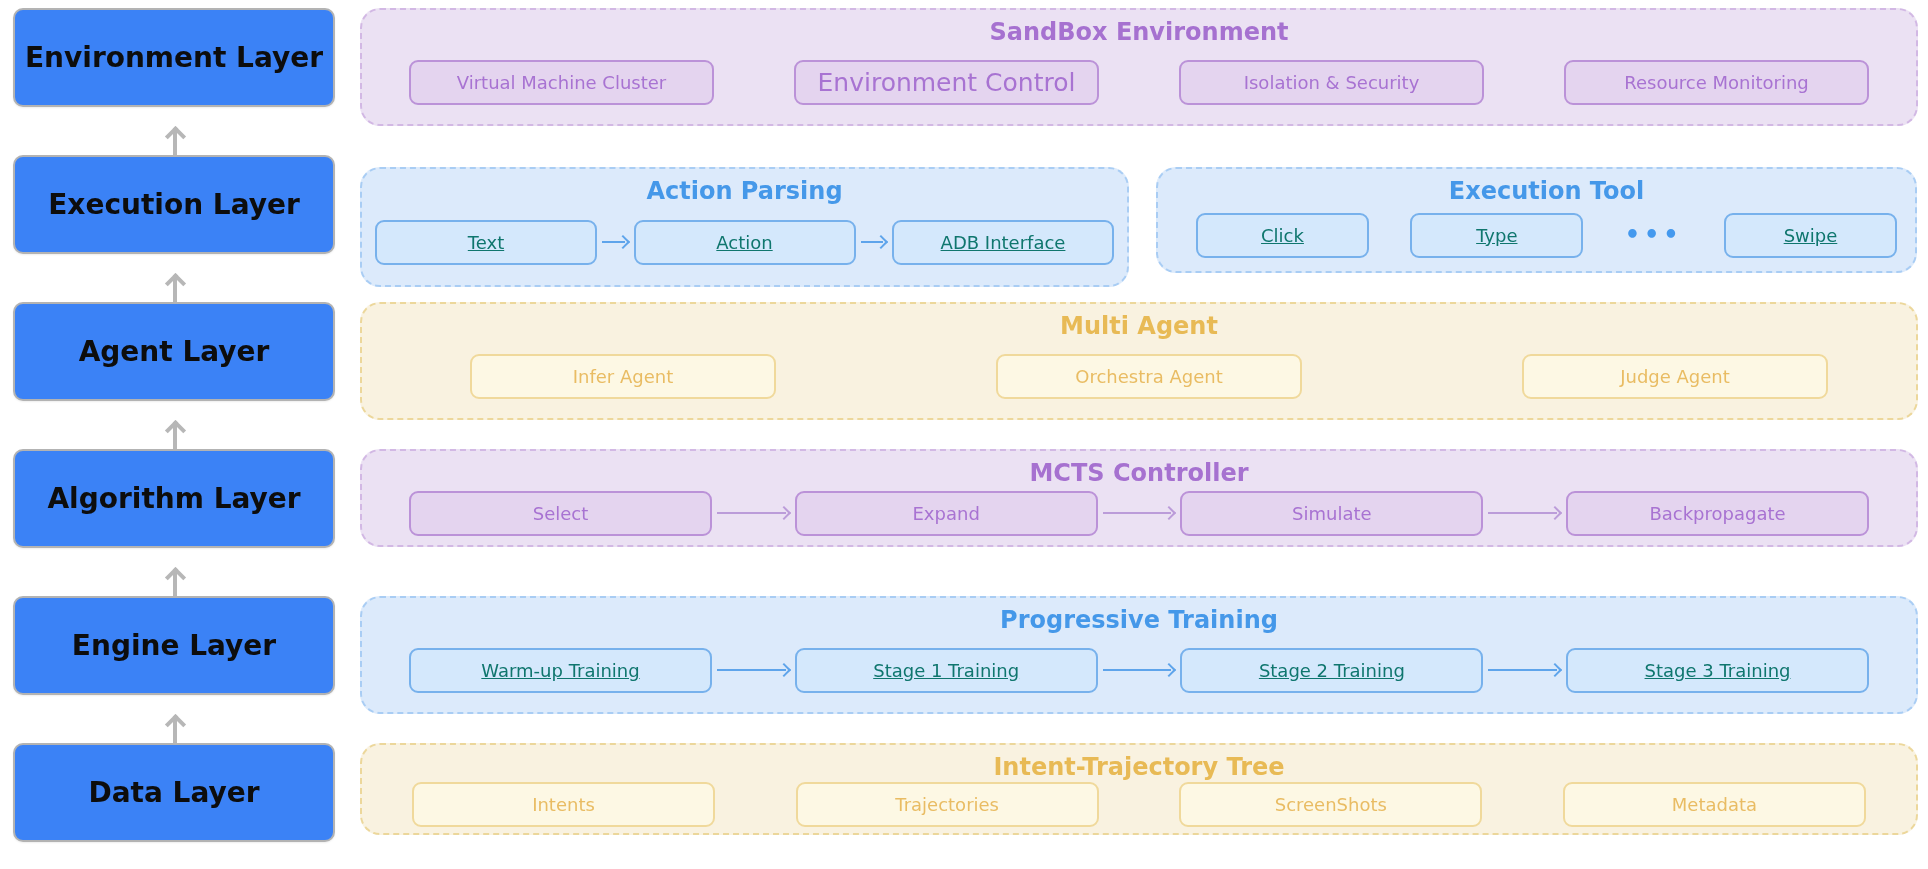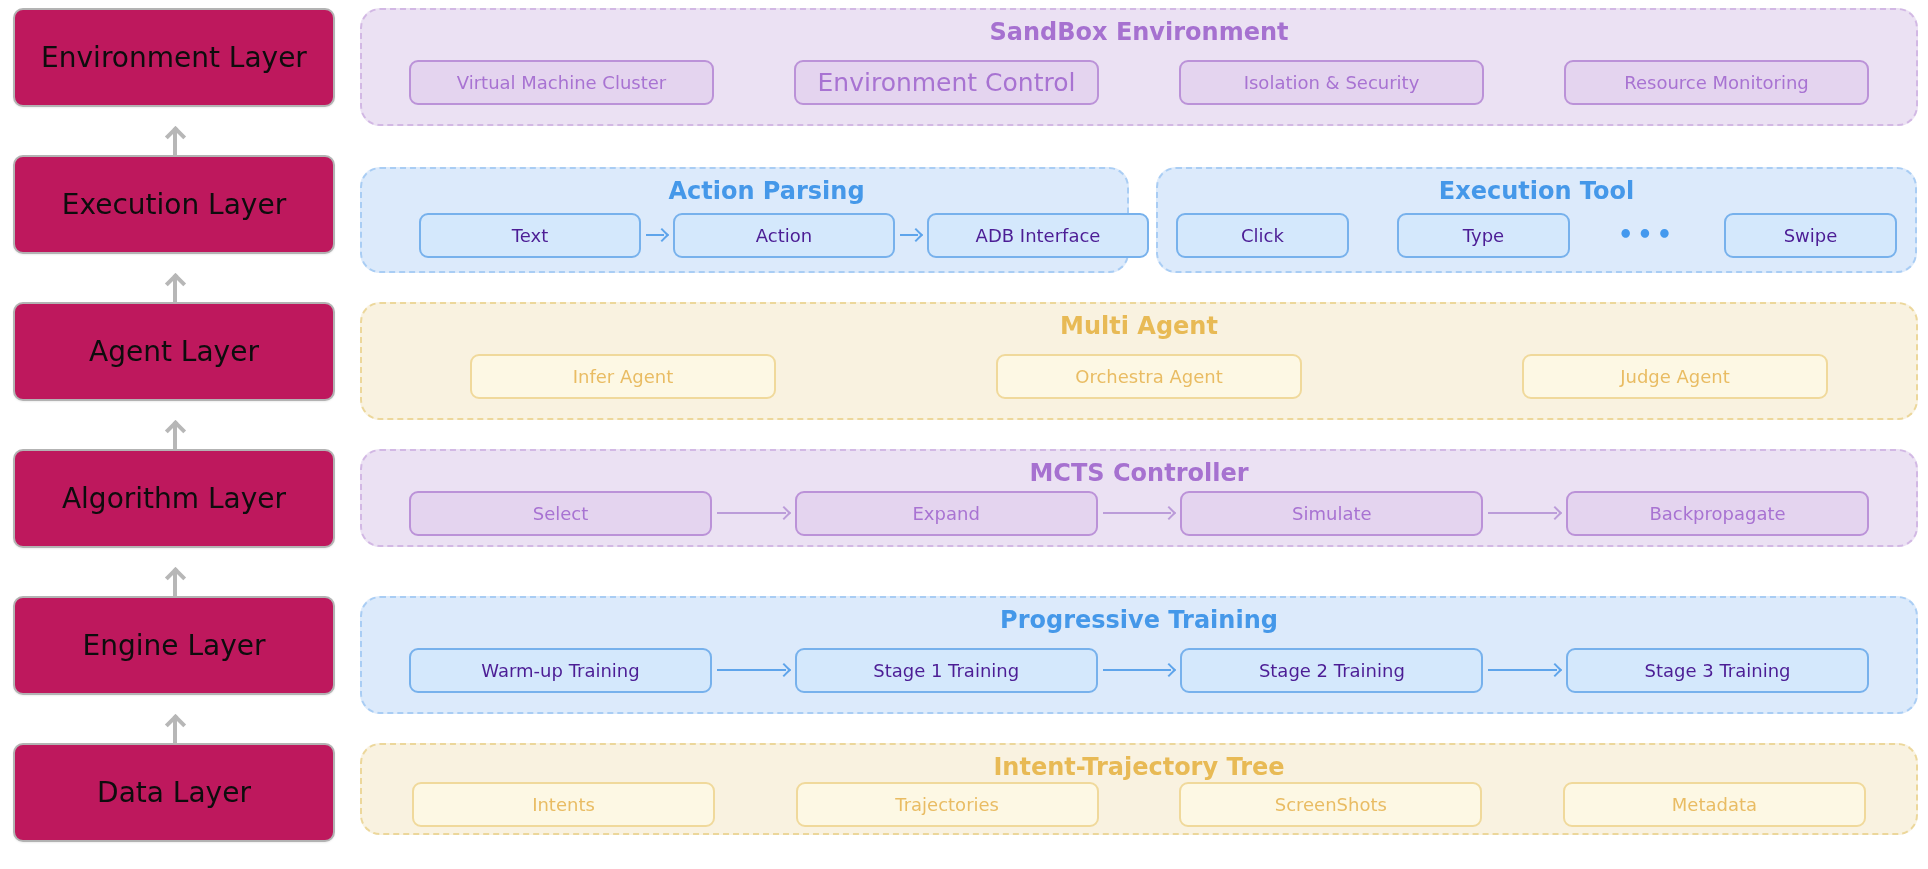--- a/index.html
+++ b/index.html
@@ -2,23 +2,23 @@
 <html><head>
 <meta charset="utf-8">
 <style>
   html,body{margin:0;padding:0;background:#ffffff;}
   body{font-family:"DejaVu Sans","Liberation Sans",sans-serif;}
   #canvas{position:relative;width:1928px;height:869px;background:#ffffff;overflow:hidden;}
 
   
   .layer-box{
     position:absolute;left:13px;width:322px;height:99px;box-sizing:border-box;
-    background:#be185d;border:2px solid #b3b3b3;border-radius:10px;
+    background:#3b82f6;border:2px solid #b3b3b3;border-radius:10px;
     display:flex;align-items:center;justify-content:center;
-    font-size:28px;font-weight:400;color:#0d0d0d;
+    font-size:28px;font-weight:700;color:#0d0d0d;
     box-shadow:0 1px 2px rgba(0,0,0,0.07);
   }
   
   .v-arrow{position:absolute;left:164px;width:22px;height:29px;}
   .v-arrow .line{position:absolute;left:9px;top:4px;bottom:0;width:4px;background:#b7b7b7;}
   .v-arrow .head{position:absolute;left:4px;top:3px;width:11px;height:11px;
     border-top:4px solid #b7b7b7;border-left:4px solid #b7b7b7;transform:rotate(45deg);}
 
   
   .panel{position:absolute;box-sizing:border-box;border:2px dashed;border-radius:20px;
@@ -29,46 +29,46 @@
     display:flex;align-items:center;justify-content:center;font-size:18px;flex:none;}
 
   .theme-purple{background:#ebe1f3;border-color:#d2b8e4;}
   .theme-purple .panel-title{color:#a671d0;}
   .theme-purple .nbox{background:#e4d4ef;border-color:#bb92d8;color:#a873d2;}
   .theme-purple .arrow-h .line{background:#bb9cd9;}
   .theme-purple .arrow-h .head{border-color:#bb9cd9;}
 
   .theme-blue{background:#dceafb;border-color:#a9cdf4;}
   .theme-blue .panel-title{color:#4598e9;}
-  .theme-blue .nbox{background:#d4e8fc;border-color:#77b1ec;color:#4c1d95;}
+  .theme-blue .nbox{background:#d4e8fc;border-color:#77b1ec;color:#0f766e;text-decoration:underline;}
   .theme-blue .arrow-h .line{background:#5ea4eb;}
   .theme-blue .arrow-h .head{border-color:#5ea4eb;}
 
   .theme-yellow{background:#f9f2e0;border-color:#ecd79b;}
   .theme-yellow .panel-title{color:#e8ba55;}
   .theme-yellow .nbox{background:#fdf8e4;border-color:#f0d99b;color:#e9bc63;}
 
   
   .arrow-h{flex:1 1 auto;min-width:22px;position:relative;height:20px;margin:0 5px;}
   .arrow-h .line{position:absolute;left:0;right:4px;top:9px;height:2px;}
   .arrow-h .head{position:absolute;right:1px;top:5px;width:8px;height:8px;
     border-top:2px solid;border-right:2px solid;border-left:none;border-bottom:none;
     transform:rotate(45deg);}
 
   
   .panel-sandbox{top:8px;left:360px;width:1558px;height:118px;}
   .panel-sandbox .panel-body{padding:0 47px 6px;justify-content:space-between;}
   .panel-sandbox .nbox{width:305px;}
   .panel-sandbox .nbox:nth-child(2){font-size:25px;}
 
-  .panel-action-parsing{top:167px;left:360px;width:769px;height:106px;padding-left:44px;}
+  .panel-action-parsing{top:167px;left:360px;width:769px;height:120px;}
   .panel-action-parsing .panel-body{padding:0 13px 6px;}
   .panel-action-parsing .nbox{width:222px;}
 
-  .panel-execution-tool{top:167px;left:1156px;width:761px;height:106px;}
+  .panel-execution-tool{top:167px;left:1156px;width:761px;height:106px;padding-left:20px;}
   .panel-execution-tool .panel-body{padding:0 18px 6px;justify-content:space-between;}
   .panel-execution-tool .nbox{width:173px;}
   .dots{color:#4499ee;font-weight:bold;font-size:24px;letter-spacing:4px;line-height:1;}
 
   .panel-multi-agent{top:302px;left:360px;width:1558px;height:118px;}
   .panel-multi-agent .panel-body{padding:0 88px 6px 108px;justify-content:space-between;}
   .panel-multi-agent .nbox{width:306px;}
 
   .panel-mcts{top:449px;left:360px;width:1558px;height:98px;}
   .panel-mcts .panel-body{padding:0 47px 6px;}

